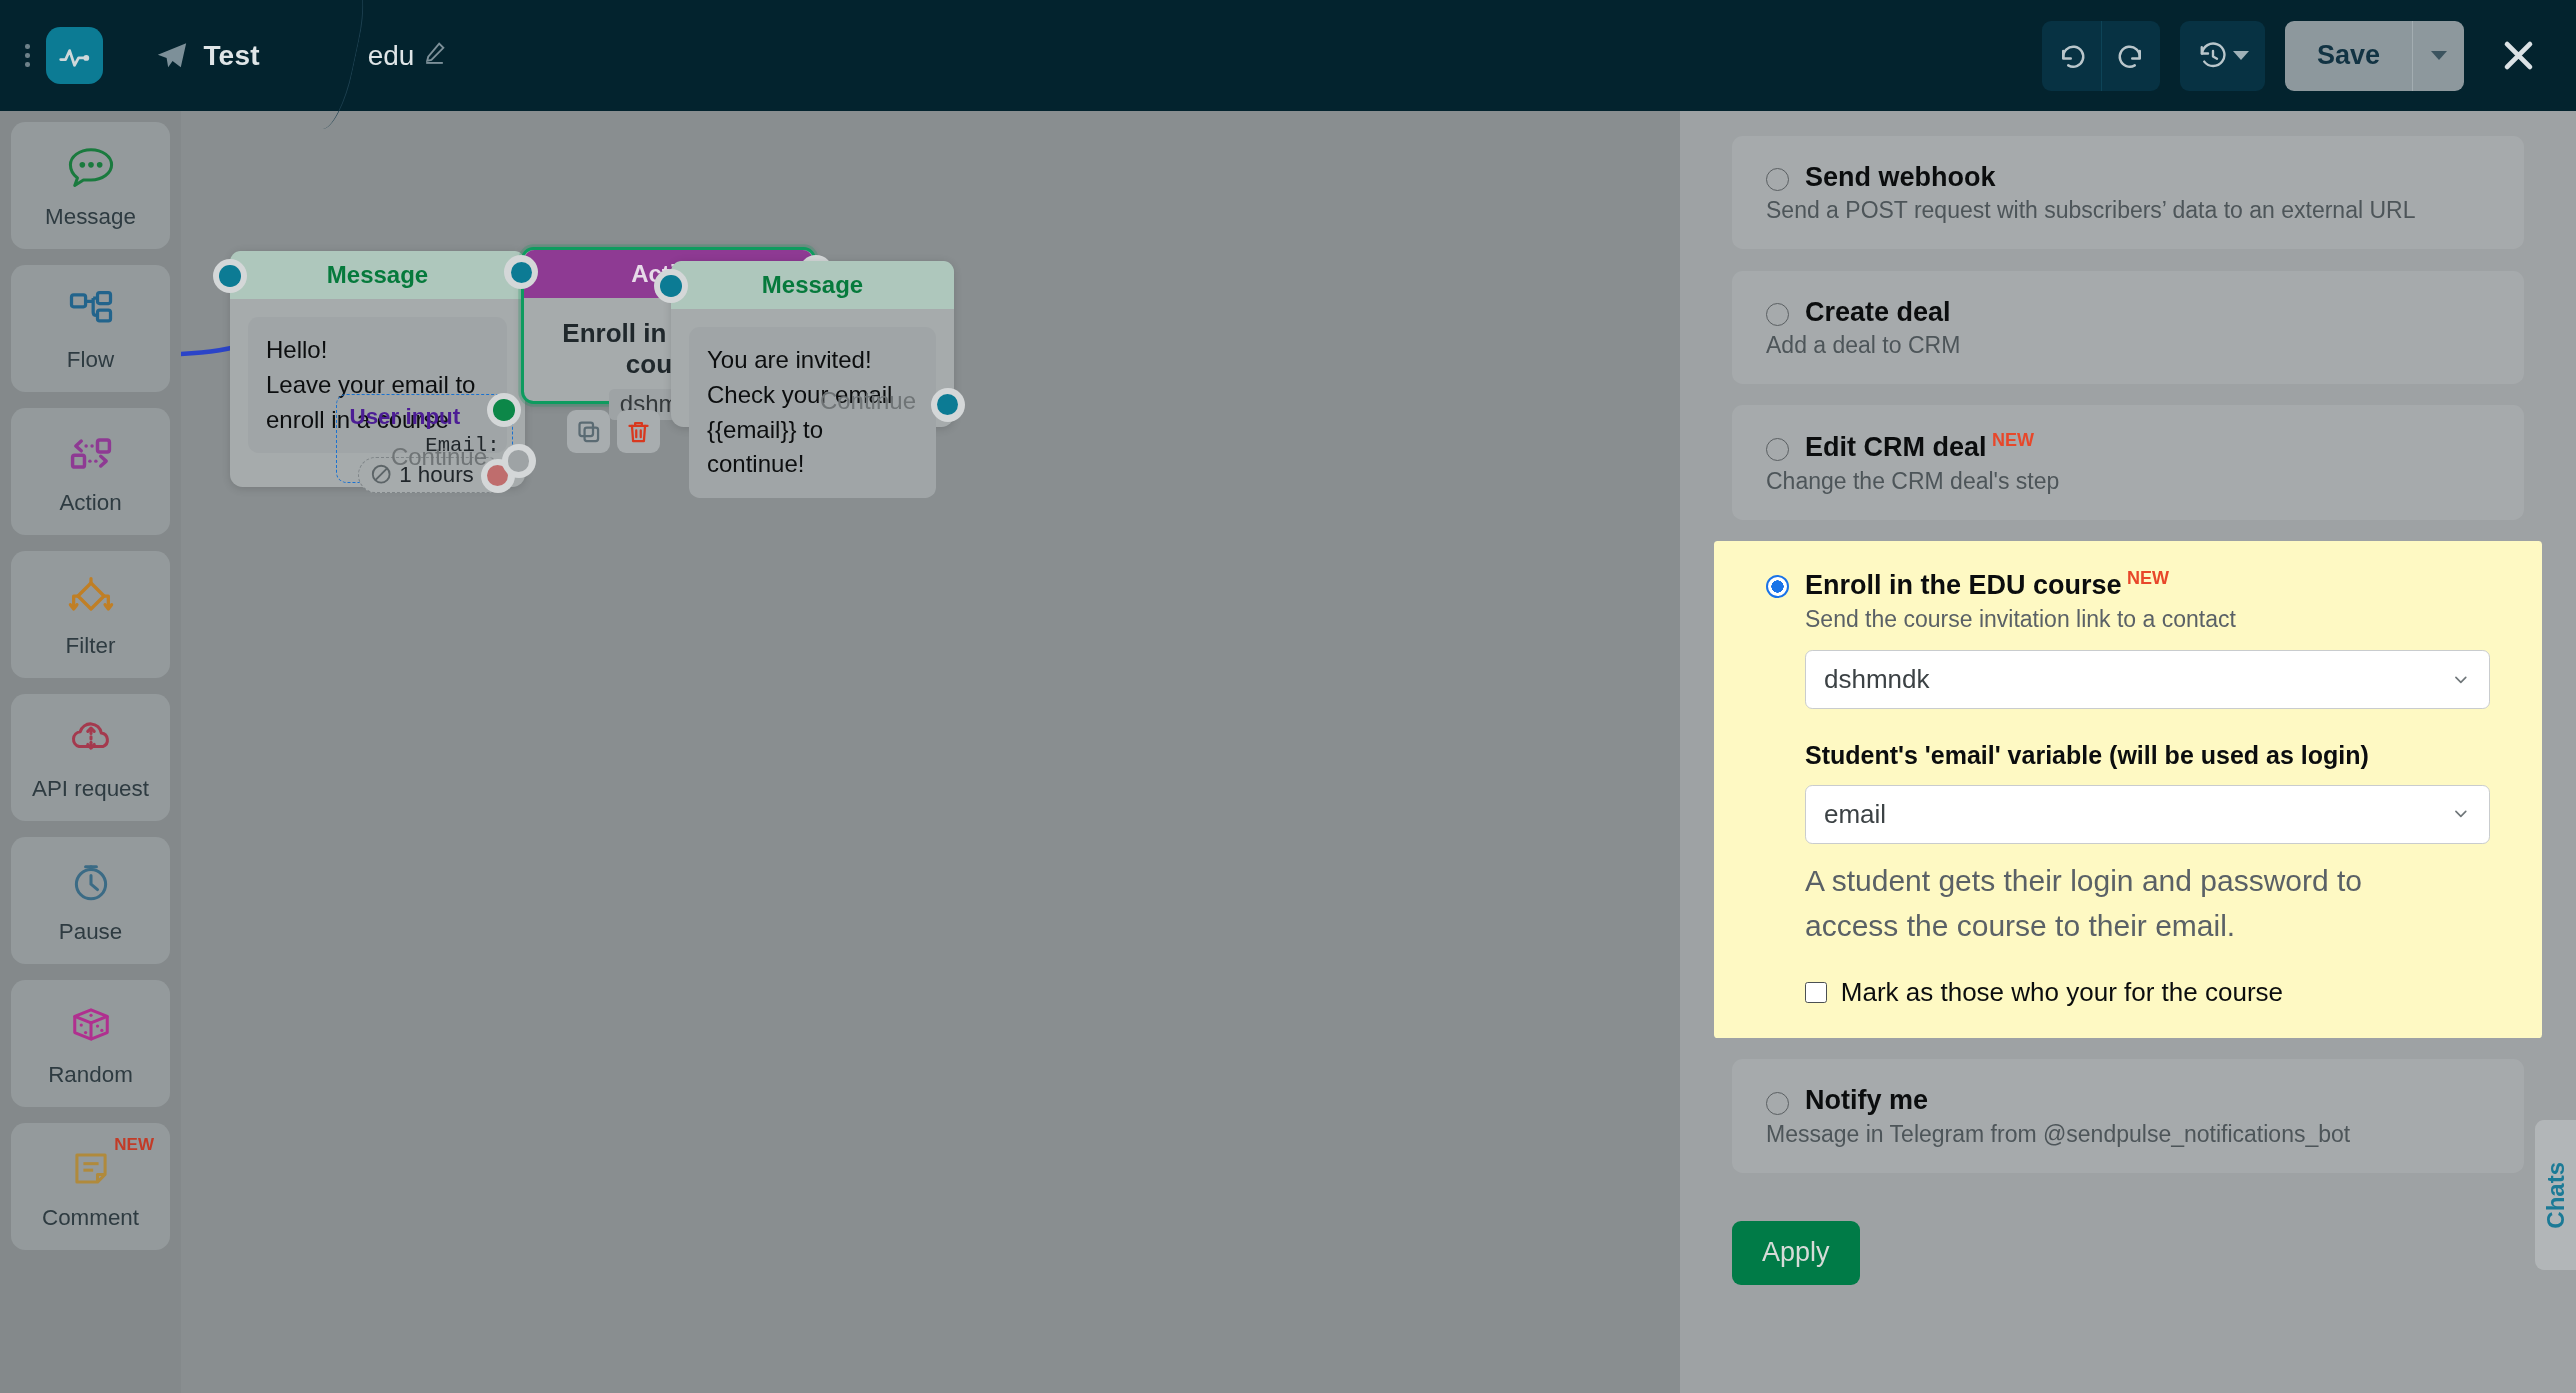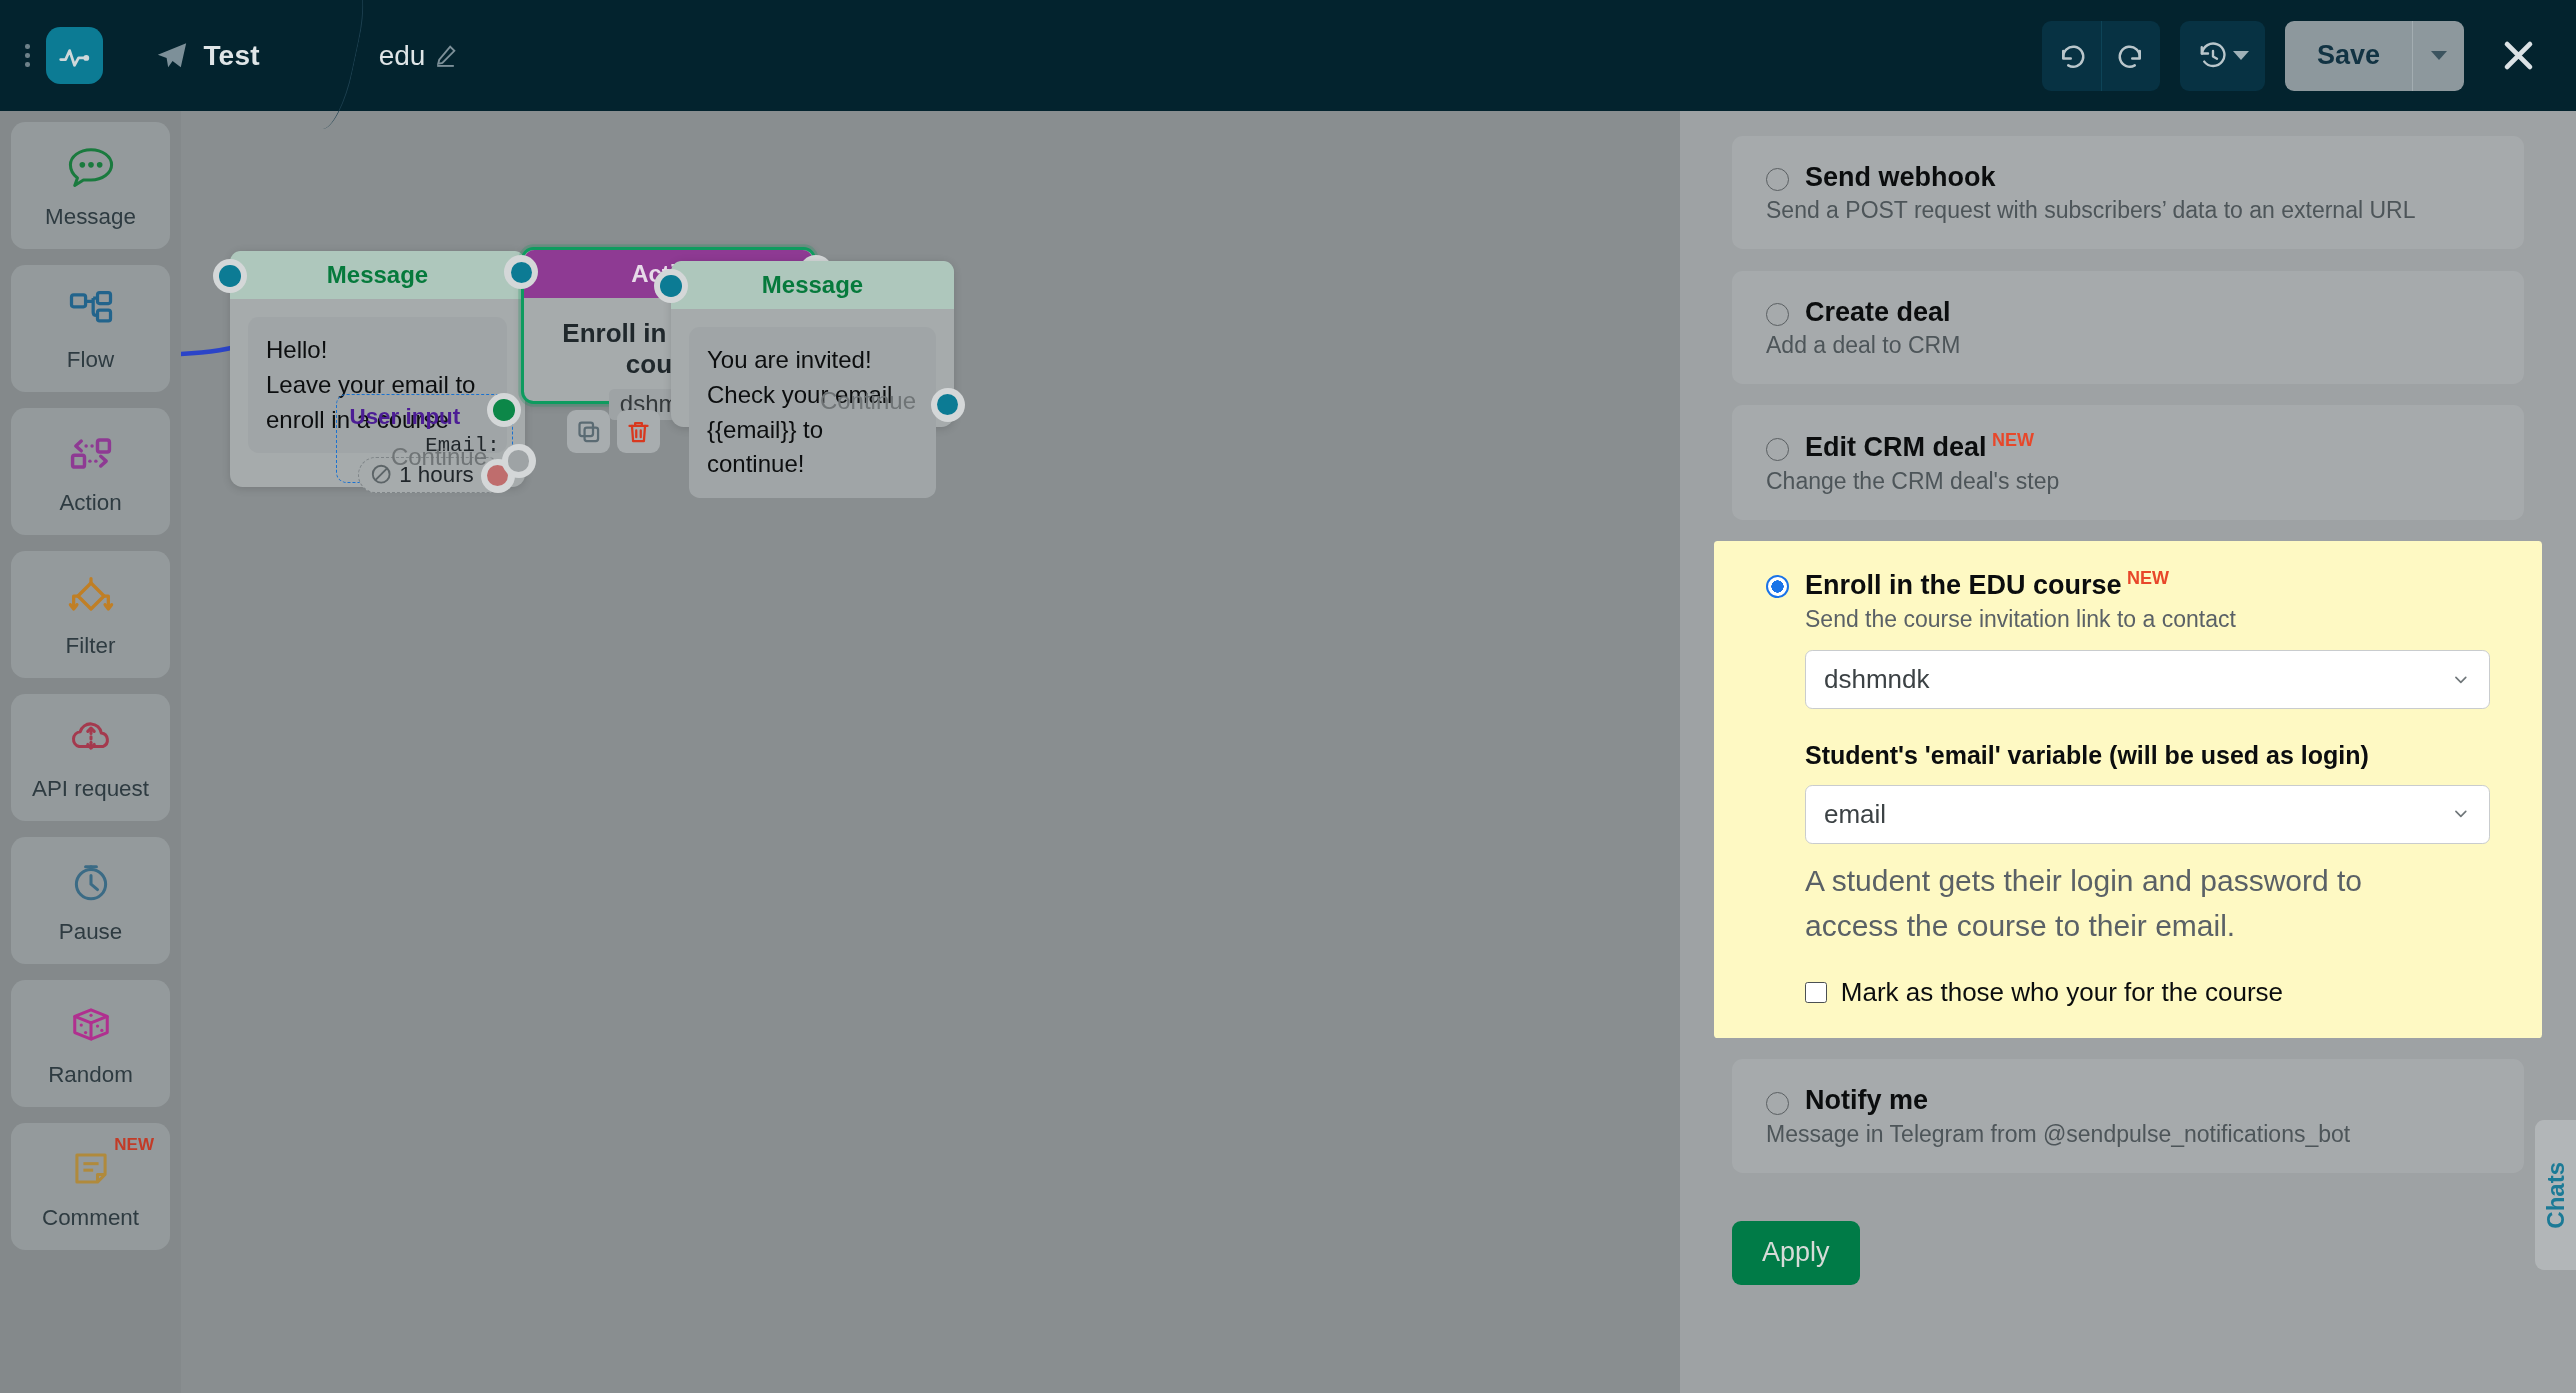--- a/index.html
+++ b/index.html
@@ -24,21 +24,21 @@
   }
   .applogo svg { width: 39px; height: 39px; }
   .tg-crumb { display: flex; align-items: center; gap: 14.3px; margin-left: 52px; }
   .tg-crumb .tgicon { width: 34px; height: 34px; color: #7d9099; }
   .crumb-text { color: #dfe5e7; font-size: 28px; font-weight: 700; letter-spacing: 0.2px; }
   .crumb-sep { margin-left: 38px; width: 47px; height: 111px; position: relative; }
   .crumb-sep:after {
     content: ""; position: absolute; left: 14.3px; top: -18px; width: 43px; height: 147px;
     border-right: 1.8px solid #1d4050; transform: skewX(-12deg); border-radius: 40%;
   }
-  .flowname { display: flex; align-items: center; gap: 8px; margin-left: 34px; }
+  .flowname { display: flex; align-items: flex-start; gap: 8px; margin-left: 23px; }
   .flowname .ftitle { color: #dfe5e7; font-size: 28px; font-weight: 400; }
   .flowname .pencil { width: 25px; height: 25px; color: #7d9099; }
   .topbar-right { margin-left: auto; display: flex; align-items: center; gap: 19.7px; padding-right: 30px; }
   .btn-group { display: flex; background: #073243; border-radius: 9px; overflow: hidden; }
   .tbtn {
     width: 59px; height: 70px; display: flex; align-items: center; justify-content: center;
     color: #b9c6cb; background: transparent; border: none; cursor: pointer;
   }
   .tbtn + .tbtn { border-left: 0.9px solid #0e4457; }
   .tbtn svg { width: 30px; height: 30px; }

